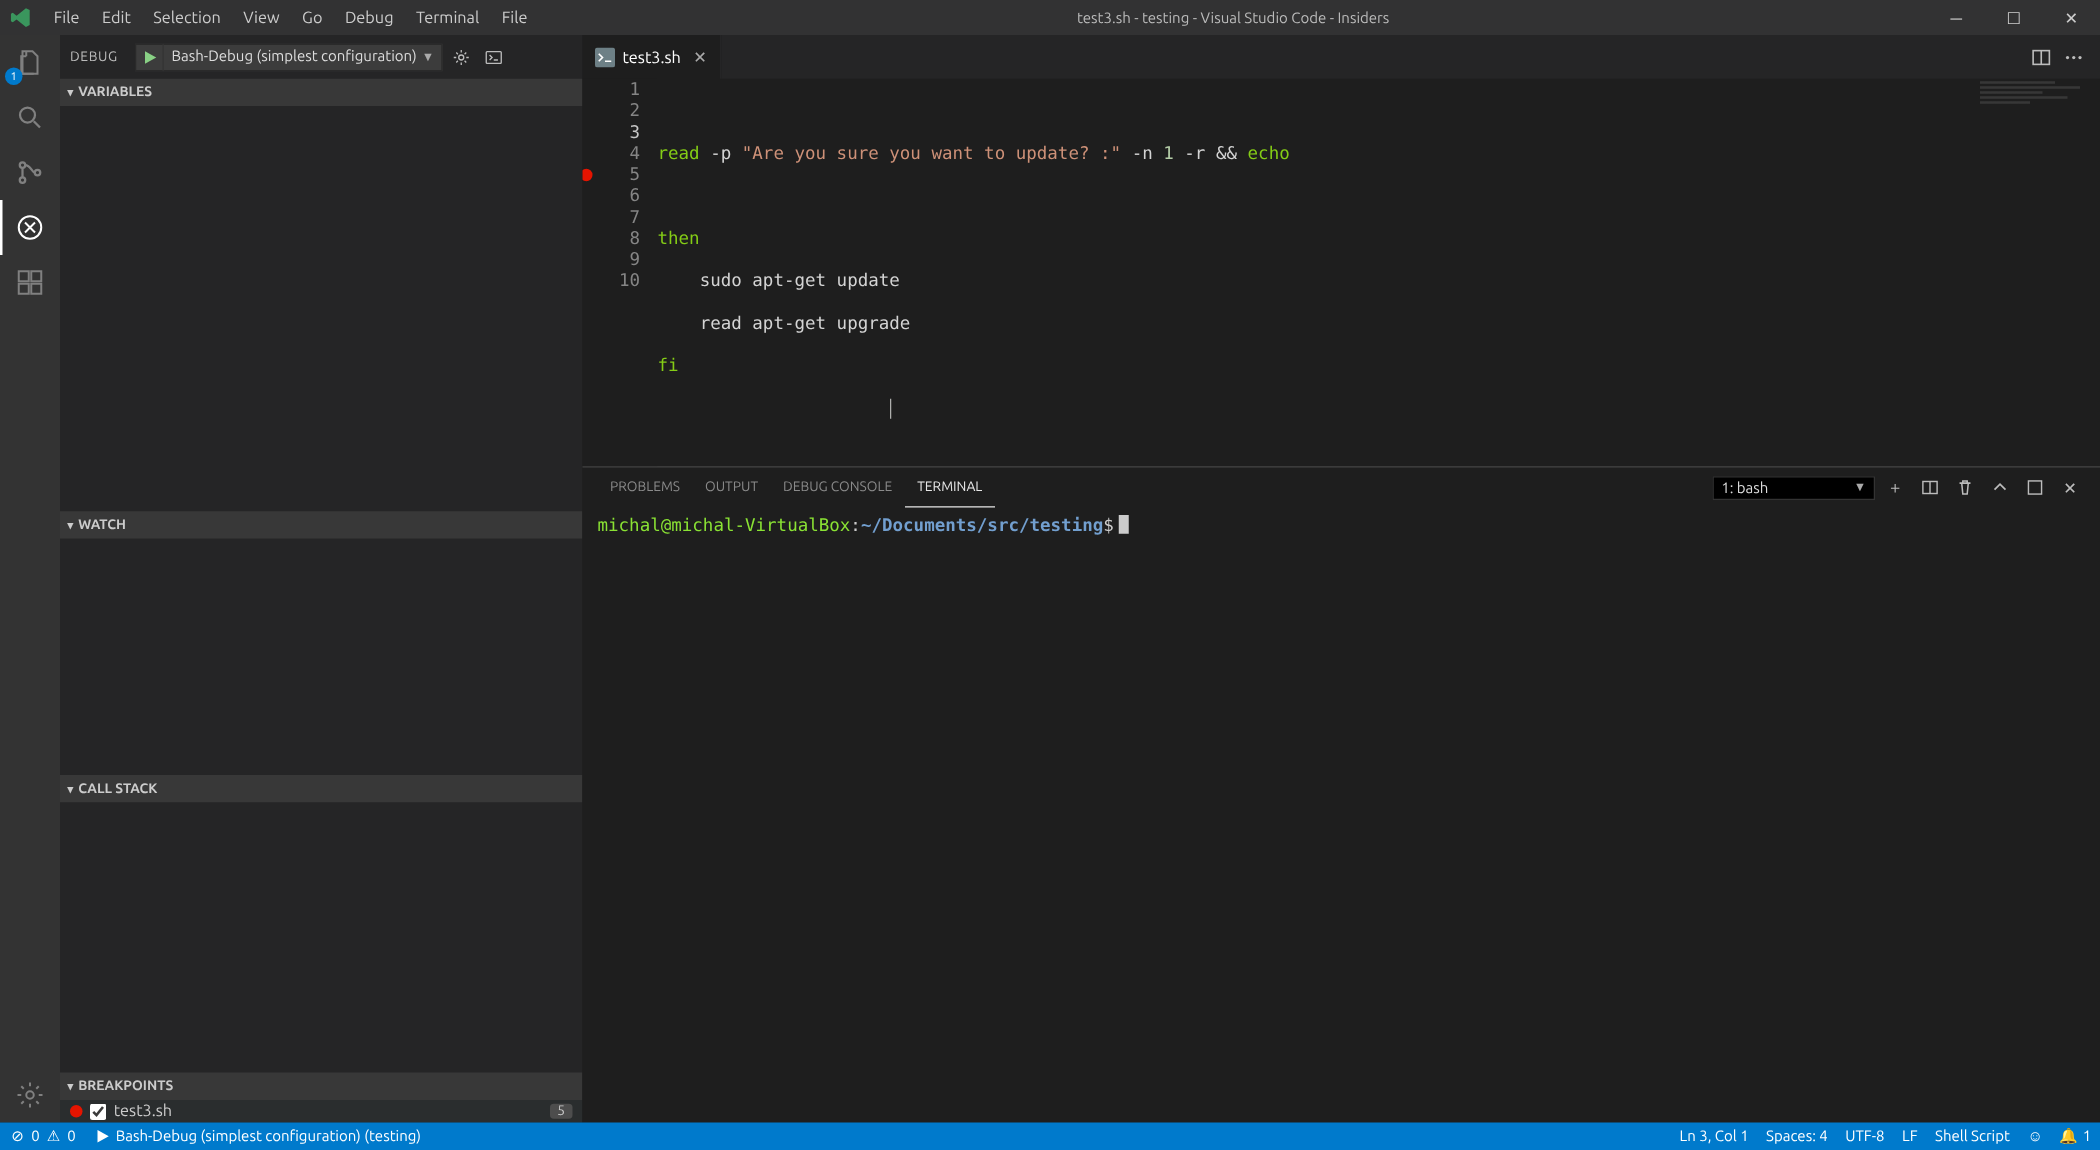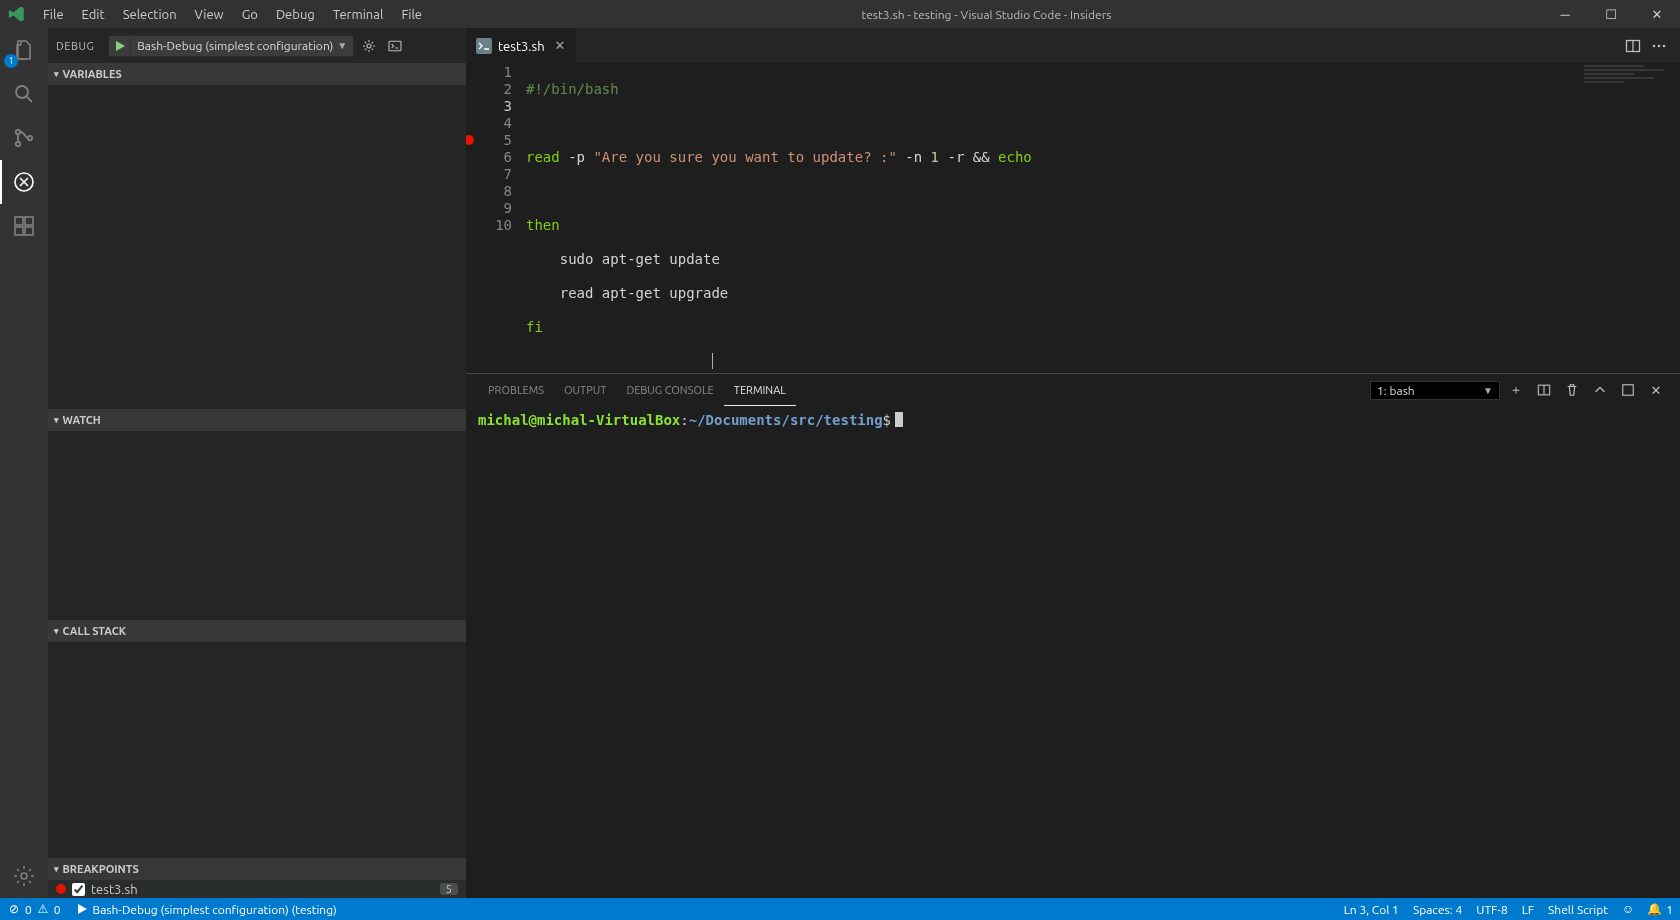--- a/index.html
+++ b/index.html
@@ -375,21 +375,21 @@
   display: flex; align-items:center; justify-content:center;
   color: #bcbcbc; cursor: pointer;
 }
 .terminal {
   flex: 1;
   font-family: "DejaVu Sans Mono","Consolas",monospace;
   font-size: 14px;
   padding: 6px 12px;
   color: #ccc;
 }
-.term-user { color: #8ae234; font-weight: bold; text-align: center; }
+.term-user { color: #8ae234; font-weight: normal; text-align: center; }
 .term-path { color: #729fcf; font-weight: bold; }
 .term-dollar { color: #ccc; }
 .term-cursor {
   display: inline-block;
   width: 8px; height: 15px;
   background: #ccc;
   vertical-align: -2px;
   margin-left: 4px;
 }
 
@@ -588,21 +588,20 @@
         <div class="gline active"><span class="num">3</span></div>
         <div class="gline"><span class="num">4</span></div>
         <div class="gline"><span class="bp"></span><span class="num">5</span></div>
         <div class="gline"><span class="num">6</span></div>
         <div class="gline"><span class="num">7</span></div>
         <div class="gline"><span class="num">8</span></div>
         <div class="gline"><span class="num">9</span></div>
         <div class="gline"><span class="num">10</span></div>
       </div>
       <div class="code">
-<div class="cline"><span class="tk-cmt">#!/bin/bash</span></div>
 <div class="cline"></div>
 <div class="cline"><span class="tk-kw">read</span><span class="tk-txt"> -p </span><span class="tk-str">"Are you sure you want to update? :"</span><span class="tk-txt"> -n </span><span class="tk-num">1</span><span class="tk-txt"> -r </span><span class="tk-op">&amp;&amp; </span><span class="tk-kw">echo</span></div>
 <div class="cline"></div>
 <div class="cline"><span class="tk-kw">then</span></div>
 <div class="cline"><span class="tk-txt">    sudo apt-get update</span></div>
 <div class="cline"><span class="tk-txt">    read apt-get upgrade</span></div>
 <div class="cline"><span class="tk-kw">fi</span></div>
 <div class="cline"><span class="cursor-caret" style="position:static;display:inline-block;vertical-align:-2px;margin-left:186px"></span></div>
       </div>
       <div class="minimap">

